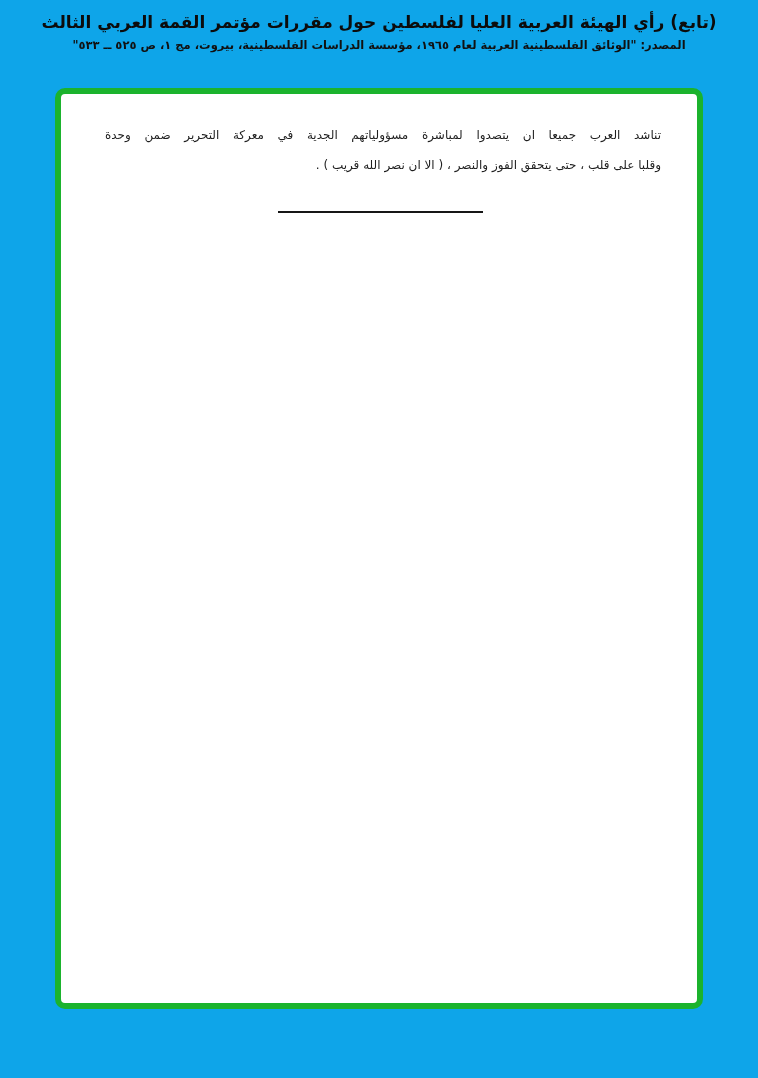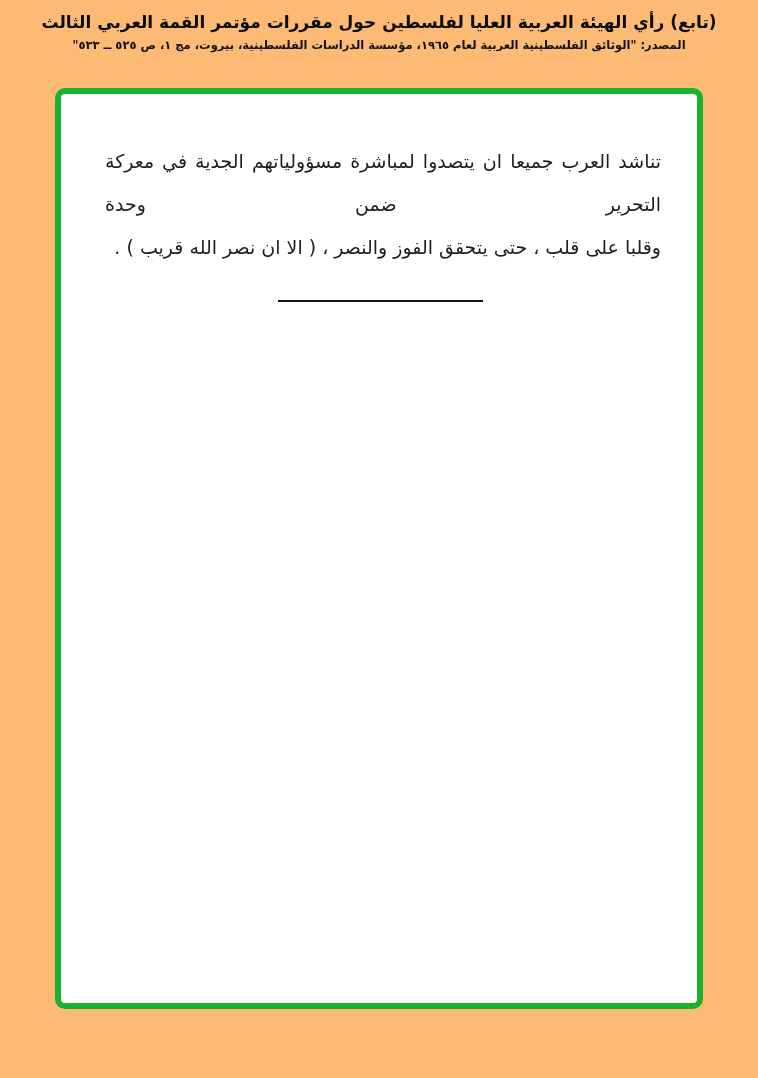--- a/index.html
+++ b/index.html
@@ -1,21 +1,21 @@
 <!DOCTYPE html>
 <html lang="ar" style="--accent: #1bb32d;"><head>
 <meta charset="utf-8">
 <style>
   * { margin: 0; padding: 0; box-sizing: border-box; }
   html, body { background: #ffffff; }
   .page {
     position: relative;
     width: 758px;
     height: 1078px;
-    background: #fdba74;
+    background: #0ea5e9;
     font-family: "DejaVu Sans", sans-serif;
     overflow: hidden;
     padding-left: 11px;
   }
   .header {
     position: absolute;
     top: 12px;
     left: 0;
     width: 100%;
     text-align: center;
@@ -38,24 +38,24 @@
     left: 55px;
     top: 88px;
     width: 648px;
     height: 921px;
     border: 6px solid var(--accent, #1bb32d);
     border-radius: 10px;
     background: #ffffff;
   }
   .paragraph {
     direction: rtl;
-    margin: 46px 36px 0 44px;
+    margin: 26px 36px 0 44px;
     color: #1e1e1e;
-    font-size: 19px;
-    line-height: 43px;
+    font-size: 12px;
+    line-height: 30px;
   }
   .line {
     text-align: justify;
     text-align-last: justify;
     white-space: normal;
   }
   .line.last {
     text-align: right;
     text-align-last: right;
   }

